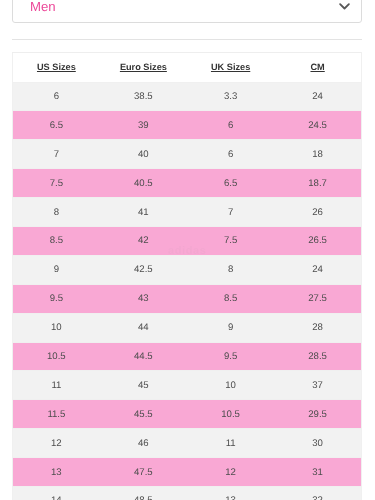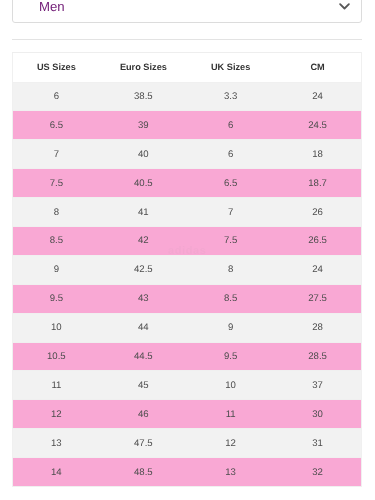--- a/index.html
+++ b/index.html
@@ -2,30 +2,30 @@
 <html><head>
 <meta charset="utf-8">
 <title>Size Chart</title>
 <style>
   html,body{margin:0;padding:0;}
   body{width:375px;height:500px;overflow:hidden;background:#ffffff;
        font-family:"Liberation Sans",sans-serif;-webkit-font-smoothing:antialiased;text-rendering:geometricPrecision;}
   .page{position:relative;width:375px;height:500px;overflow:hidden;will-change:transform;}
   .select-wrap{position:absolute;left:12px;top:-14px;width:350px;height:37.3px;
        border:1px solid #dcdcdc;border-radius:3px;background:#fff;box-sizing:border-box;}
-  .select-value{position:absolute;left:26px;top:13px;font-size:13.2px;color:#701a75;line-height:1;}
+  .select-value{position:absolute;left:17px;top:13px;font-size:13.2px;color:#ec4899;line-height:1;}
   .chev{position:absolute;left:326px;top:16px;width:11px;height:7px;line-height:0;}
   .chev svg{display:block;}
   .divider{position:absolute;left:12px;top:39px;width:350px;height:1px;background:#e3e3e3;}
   .watermark{position:absolute;left:168px;top:244px;font-size:11px;font-weight:bold;
        letter-spacing:0.6px;line-height:14px;color:#8f8f8f;opacity:0.05;pointer-events:none;z-index:5;}
   table{position:absolute;left:12px;top:52px;width:350px;border-collapse:collapse;table-layout:fixed;
         border-left:1px solid #f0f0f0;border-right:1px solid #f0f0f0;border-top:1px solid #eeeeee;}
   th,td{text-align:center;box-sizing:border-box;border-bottom:1px solid #f0f0f0;}
-  th{height:29.5px;font-size:9.2px;font-weight:bold;color:#333333;background:#fff;}
+  th{height:29.5px;font-size:9.2px;font-weight:bold;color:#333333;background:#fff;text-decoration:underline;}
   td{height:28.9px;font-size:9.6px;color:#4d4d4d;background:#f9a8d4;}
   tbody tr:nth-child(odd) td{background:#f2f2f2;}
 </style>
 </head>
 <body>
 
 <div class="page">
   <div class="select-wrap">
     <span class="select-value">Men</span>
     <span class="chev">
@@ -106,20 +106,26 @@
           <td>9.5</td>
           <td>28.5</td>
         </tr>
         <tr>
           <td>11</td>
           <td>45</td>
           <td>10</td>
           <td>37</td>
         </tr>
         <tr>
+          <td>11.5</td>
+          <td>45.5</td>
+          <td>10.5</td>
+          <td>29.5</td>
+        </tr>
+        <tr>
           <td>12</td>
           <td>46</td>
           <td>11</td>
           <td>30</td>
         </tr>
         <tr>
           <td>13</td>
           <td>47.5</td>
           <td>12</td>
           <td>31</td>

